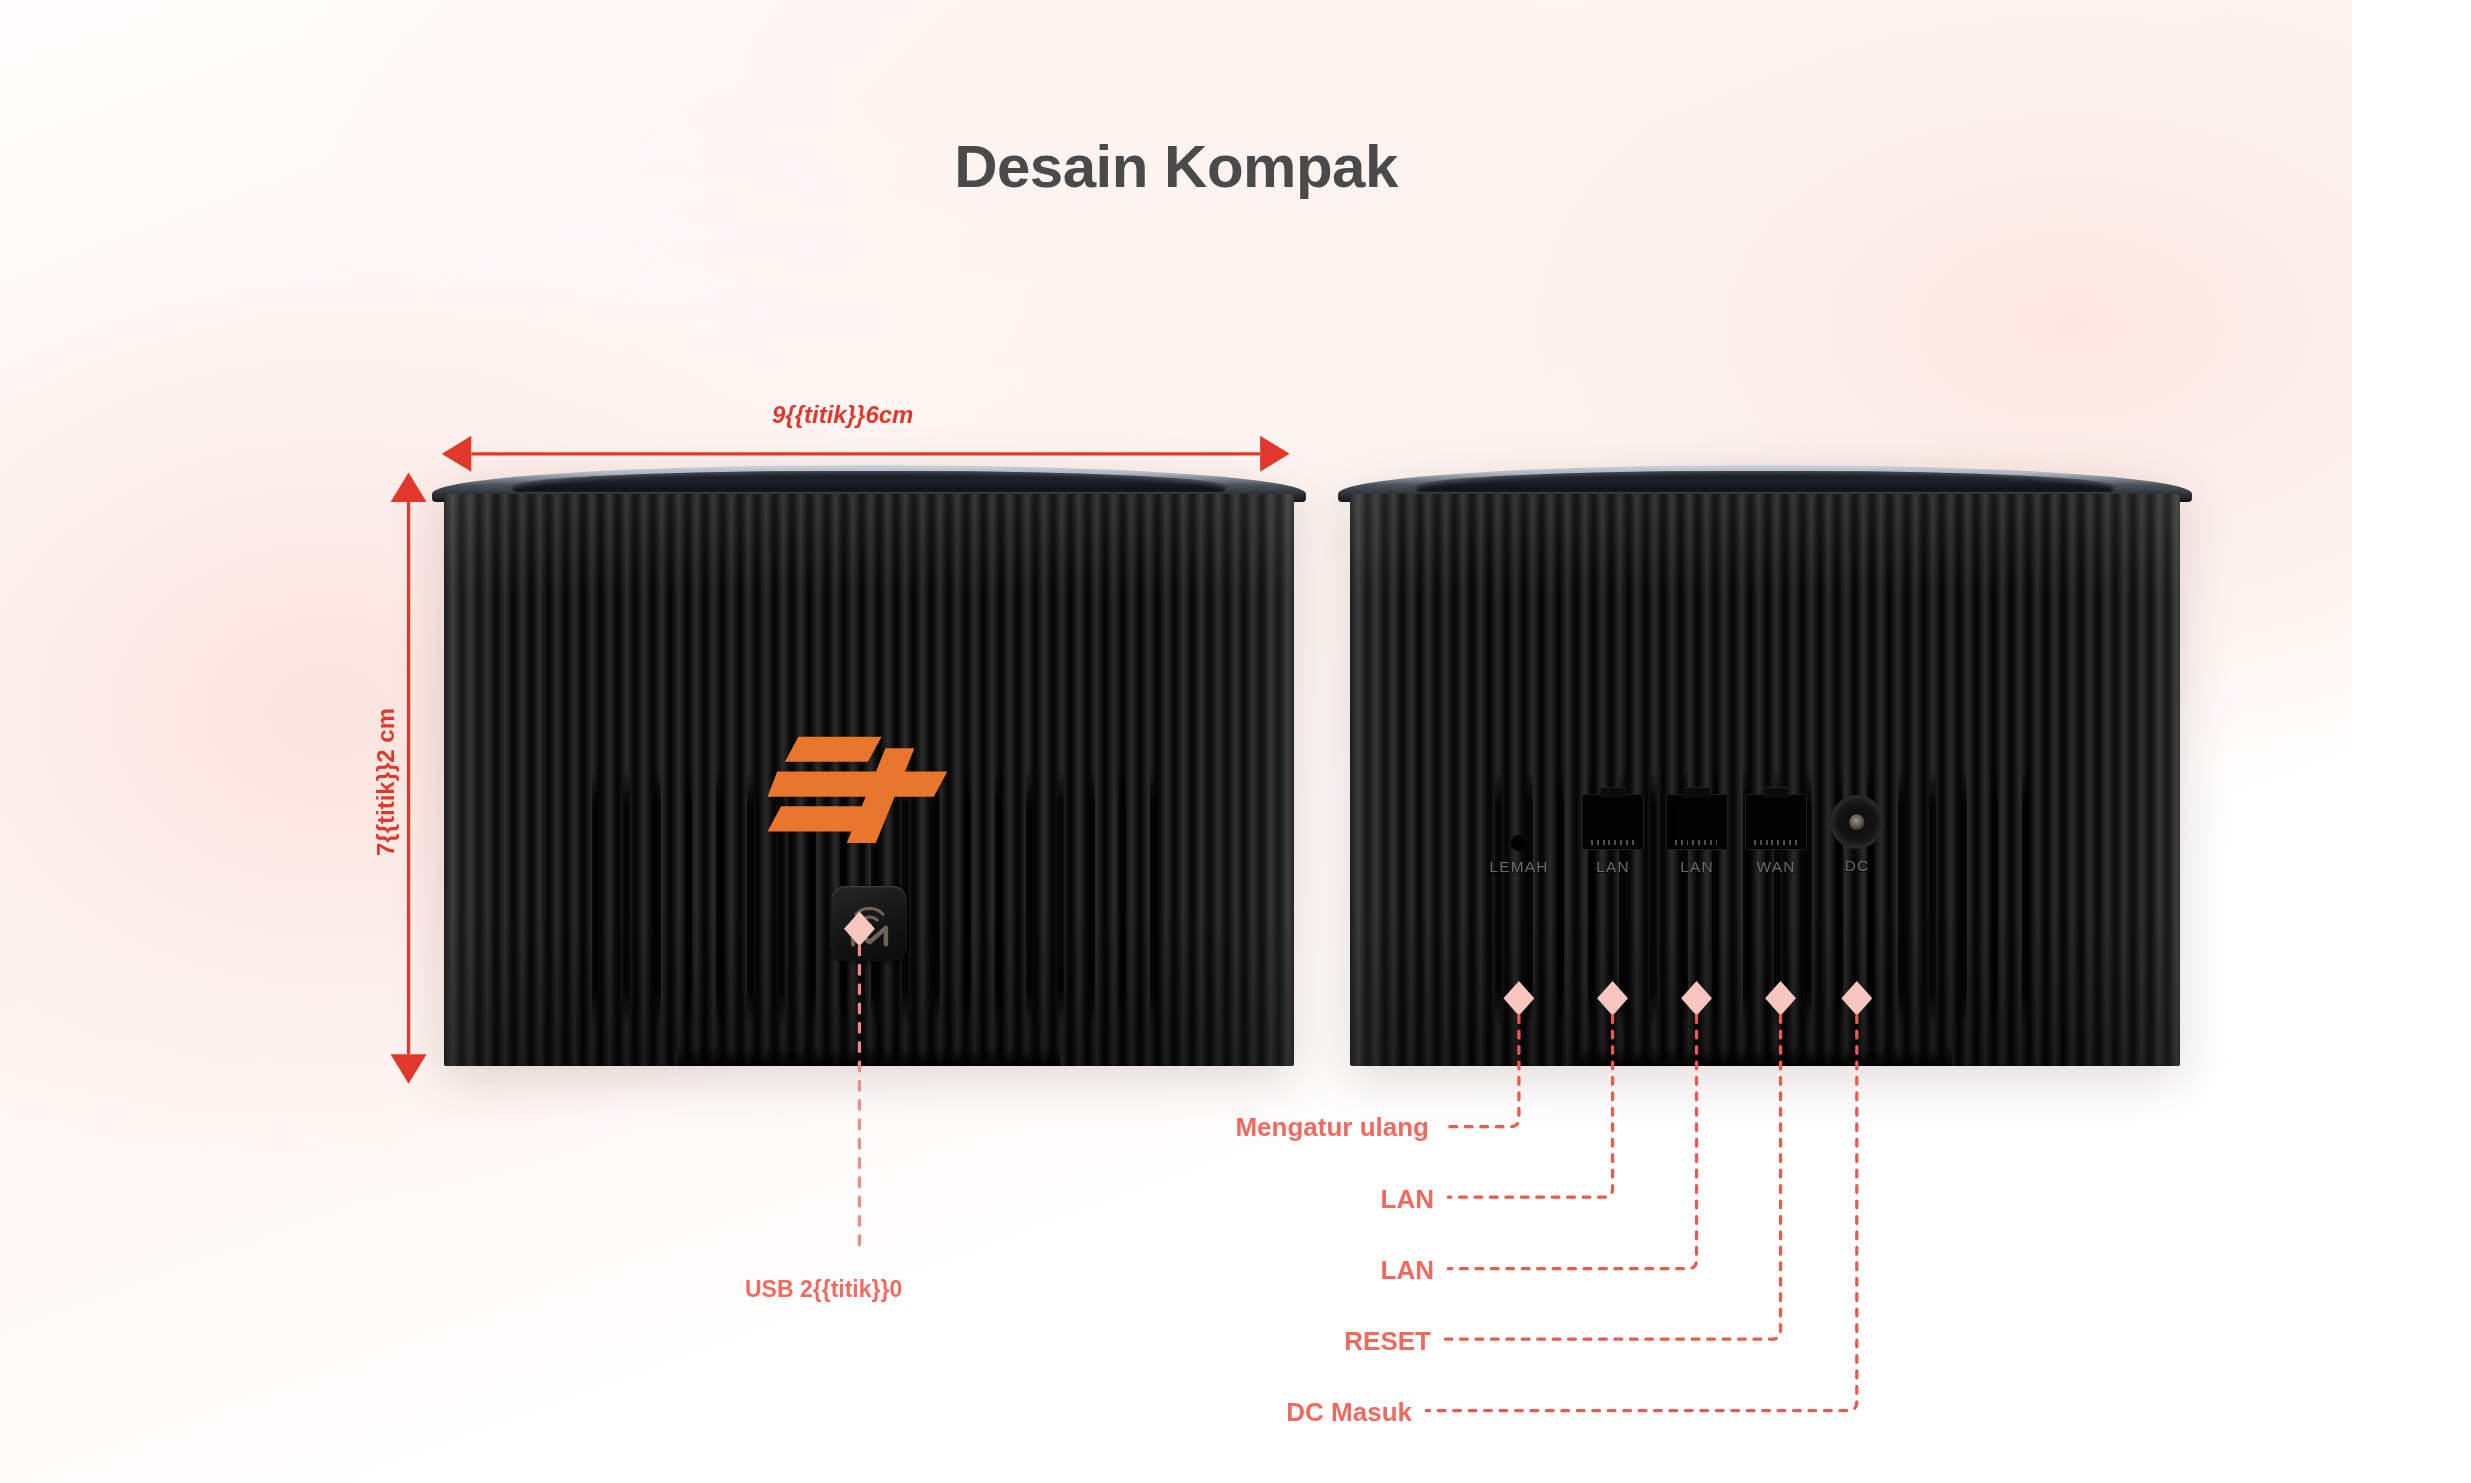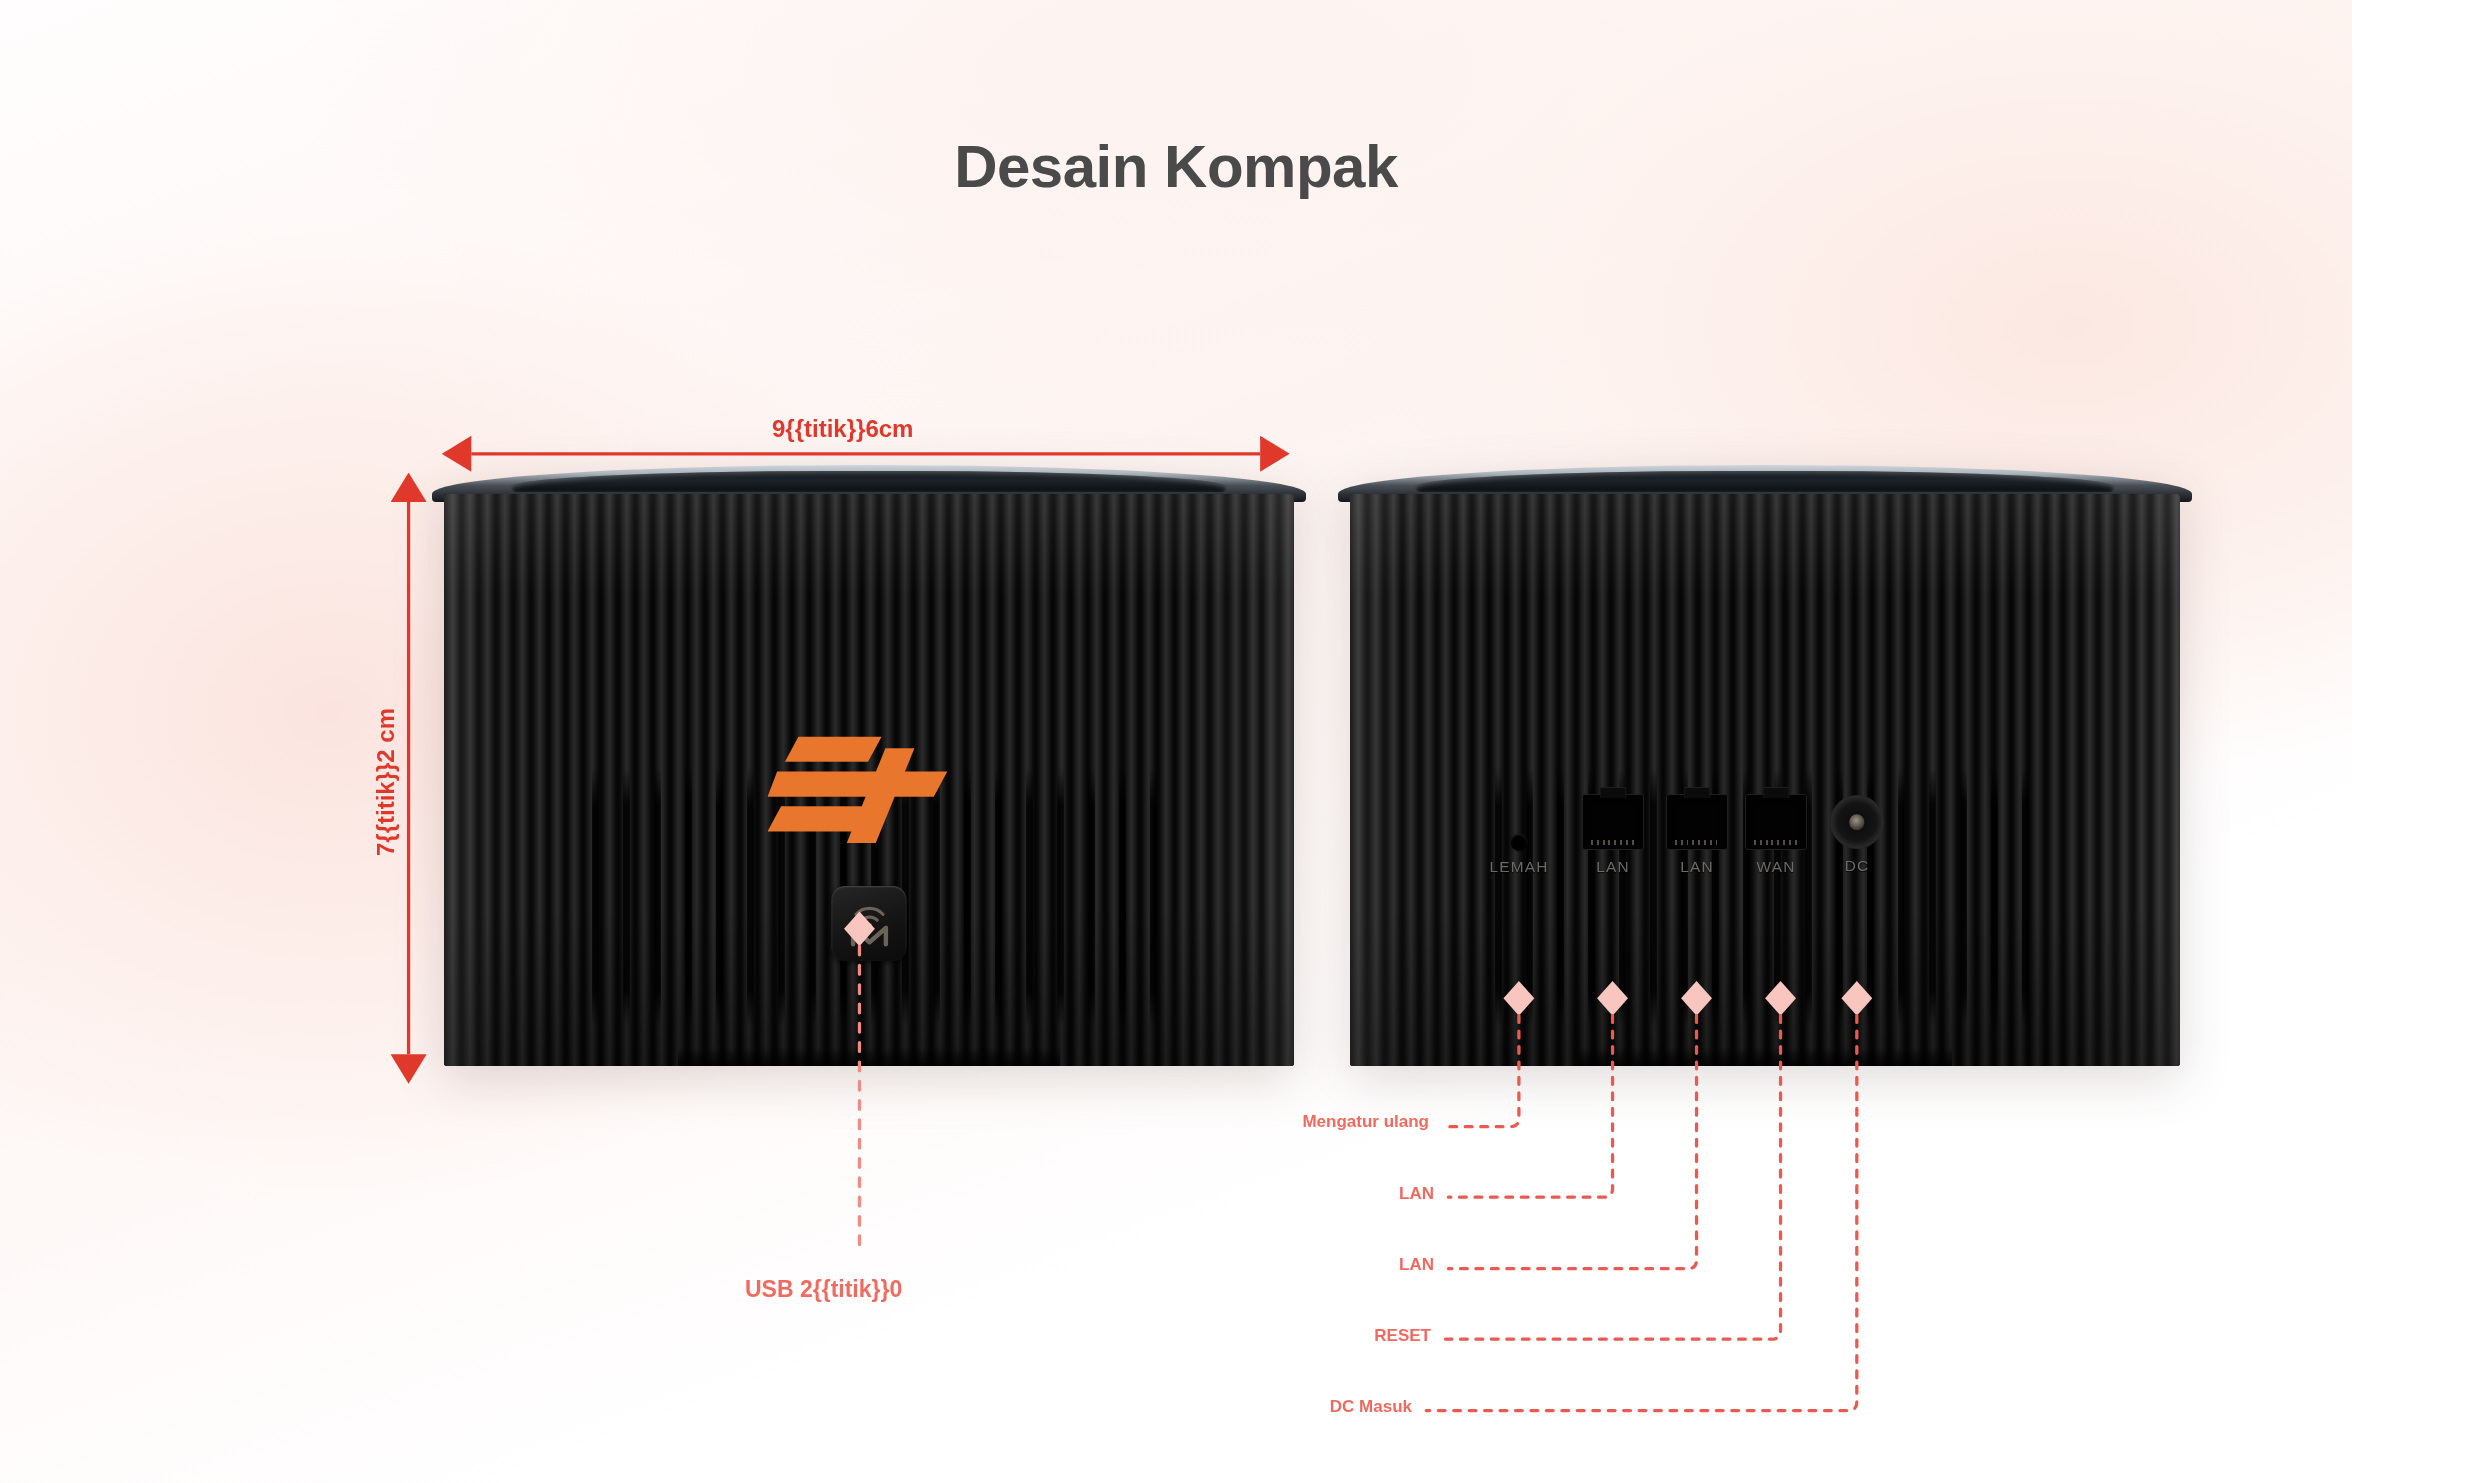--- a/index.html
+++ b/index.html
@@ -235,21 +235,21 @@
   .dim-label-v {
     transform-origin: 50% 50%;
     transform: rotate(-90deg);
   }
 
   
   .callout-label {
     position: absolute;
     color: #f06a60;
     font-weight: bold;
-    font-size: 17px;
+    font-size: 26px;
     white-space: nowrap;
     text-align: right;
   }
   .usb-label {
     position: absolute;
     color: #f06a60;
     font-weight: bold;
     font-size: 23px;
     white-space: nowrap;
   }
@@ -389,21 +389,21 @@
       <polygon points="1844,1016 1860,1034 1844,1052 1828,1034" fill="#f9c5bf"></polygon>
       <path d="M1844 1052 L1844 1378 Q1844 1387 1835 1387 L1497 1387" stroke="#ea5a50" stroke-width="3.4" stroke-dasharray="7 9" fill="none" stroke-linecap="round"></path>
     </g>
 
     <g>
       <polygon points="1923,1016 1939,1034 1923,1052 1907,1034" fill="#f9c5bf"></polygon>
       <path d="M1923 1052 L1923 1452 Q1923 1461 1914 1461 L1477 1461" stroke="#ea5a50" stroke-width="3.4" stroke-dasharray="7 9" fill="none" stroke-linecap="round"></path>
     </g>
   </svg>
 
-  <div class="dim-label" style="left:772px; top:415px;">9{{titik}}6cm</div>
+  <div class="dim-label" style="left:772px; top:401px;font-style:italic;">9{{titik}}6cm</div>
 
   <div class="dim-label dim-label-v" style="left:299px; top:768px; width:174px; text-align:center;">7{{titik}}2 cm</div>
 
   <div class="usb-label" style="left:745px; top:1276px;">USB 2{{titik}}0</div>
 
   <div class="callout-label" style="left:908px; top:1112px; width:521px;">Mengatur ulang</div>
 
   <div class="callout-label" style="left:908px; top:1184px; width:526px;">LAN</div>
 
   <div class="callout-label" style="left:908px; top:1255px; width:526px;">LAN</div>

